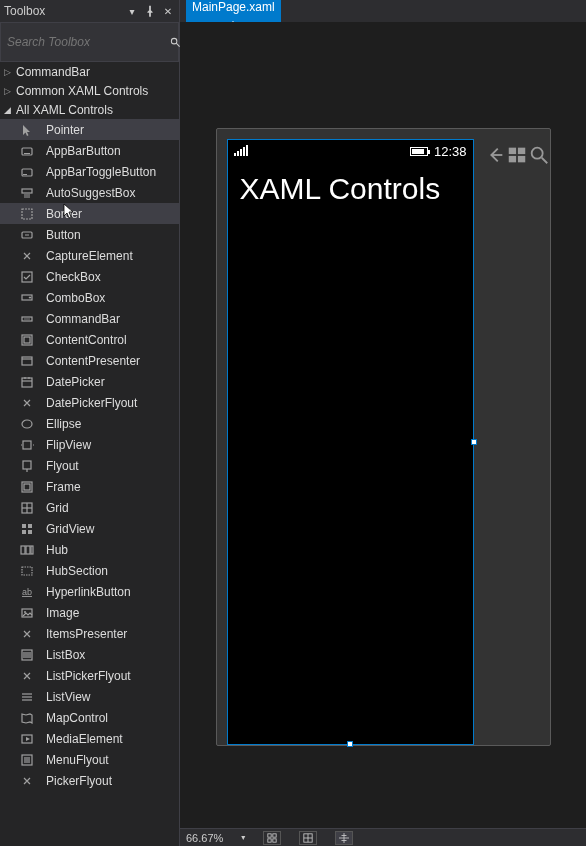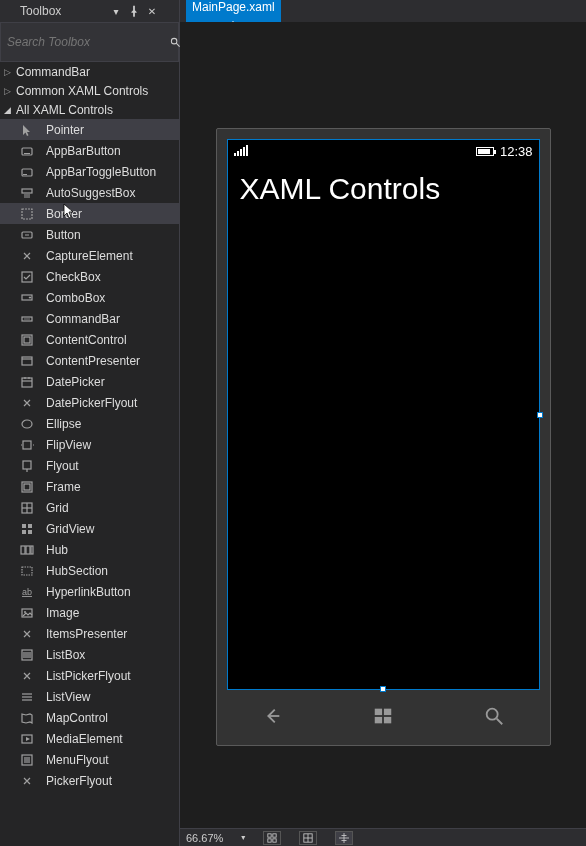--- a/index.html
+++ b/index.html
@@ -14,21 +14,21 @@
     display: flex;
     flex-direction: column;
   }
   .top-row { display: flex; height: 22px; }
   .toolbox-titlebar {
     width: 180px;
     background: #2d2d30;
     color: #ccc;
     display: flex;
     align-items: center;
-    padding: 0 20px;
+    padding: 0 4px;
     font-size: 12px;
     border-right: 1px solid #3f3f46;
   }
   .toolbox-titlebar .title { flex: 1; }
   .tb-icon {
     width: 14px; height: 14px;
     display: inline-flex; align-items: center; justify-content: center;
     margin-left: 4px;
     font-size: 10px; color: #ccc;
     cursor: default;
@@ -136,21 +136,21 @@
     padding-top: 106px;
     overflow: hidden;
   }
   .phone {
     width: 335px;
     height: 618px;
     background: #333;
     border: 1px solid #5a5a5a;
     border-radius: 2px;
     display: flex;
-    flex-direction: column;
+    flex-direction: row;
     position: relative;
   }
   .screen {
     margin: 10px 10px 0 10px;
     flex: 1;
     background: #000;
     border: 1px solid #007acc;
     display: flex;
     flex-direction: column;
     position: relative;

